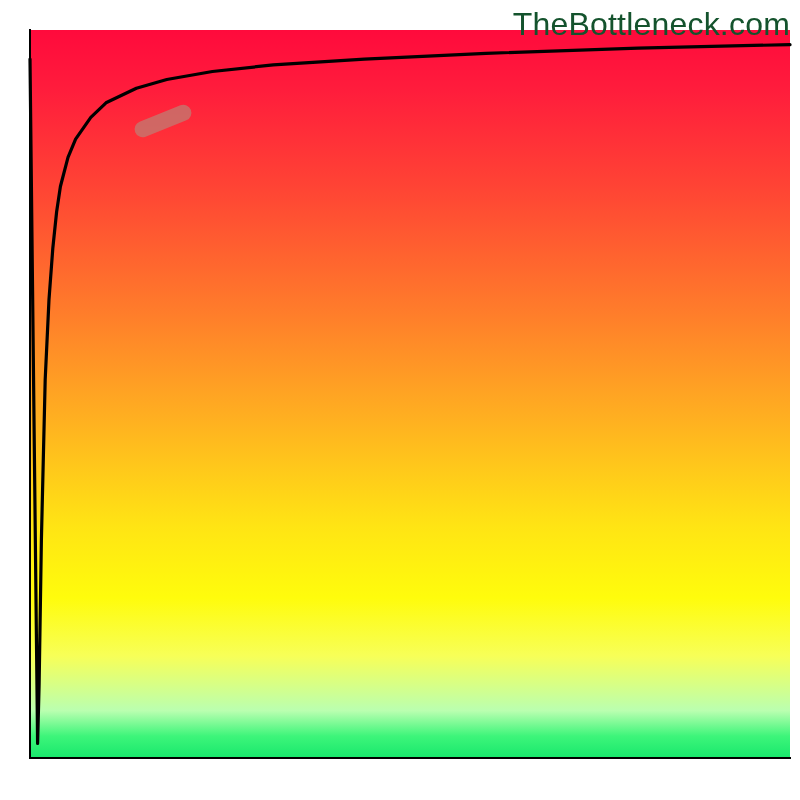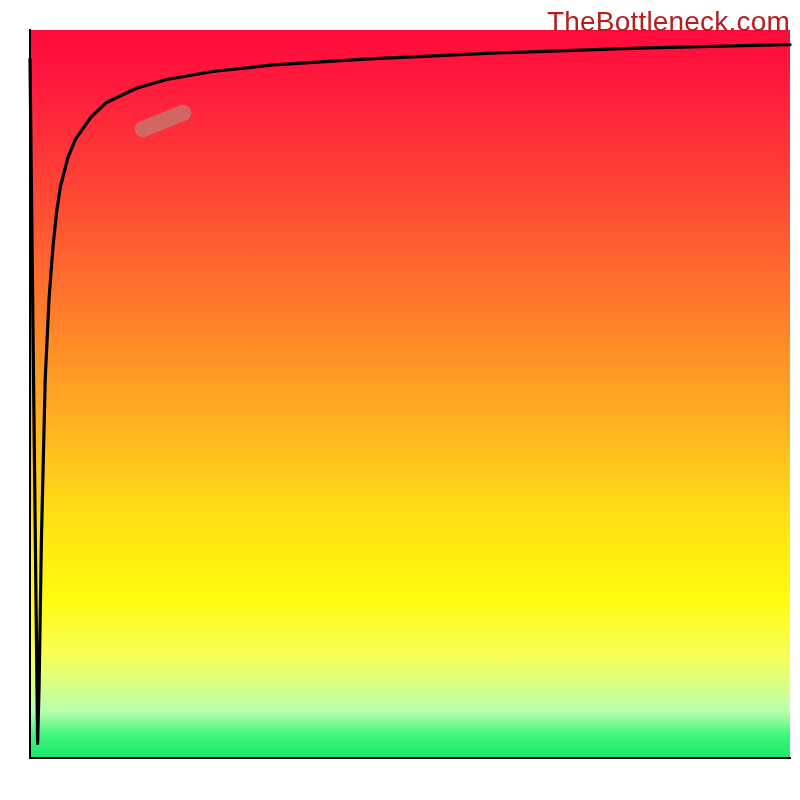--- a/index.html
+++ b/index.html
@@ -13,22 +13,22 @@
   }
   .canvas {
     position: relative;
     width: 800px;
     height: 800px;
   }
   .watermark {
     position: absolute;
     top: 6px;
     right: 10px;
-    color: #b91c1c;
-    font-size: 28px;
+    color: #14532d;
+    font-size: 32px;
     font-weight: 400;
     letter-spacing: 0.2px;
     user-select: none;
   }
   
   .gradient-fill {
     position: absolute;
     
     left: 30px;
     top: 30px;

